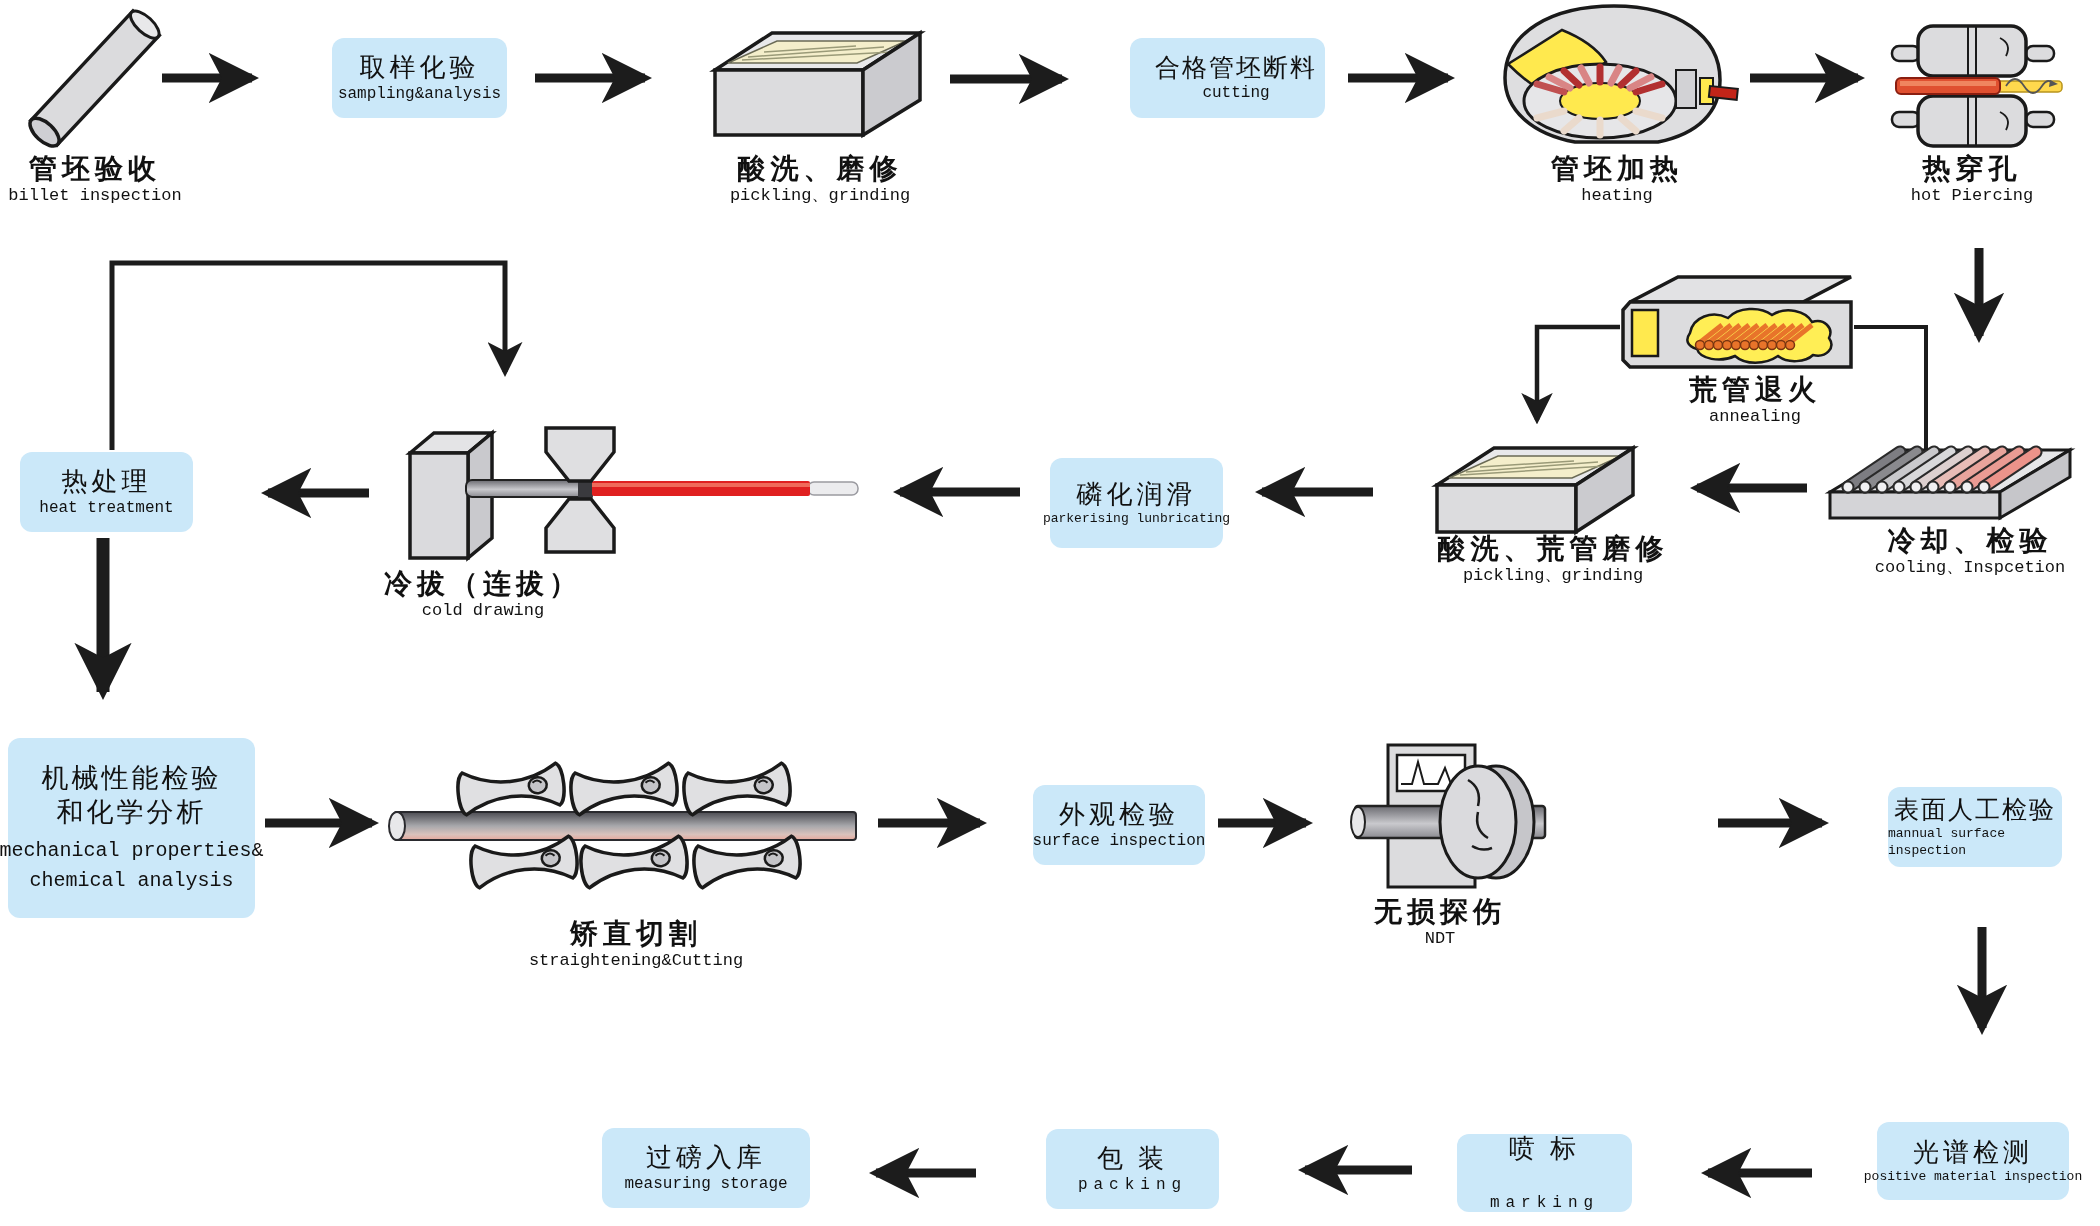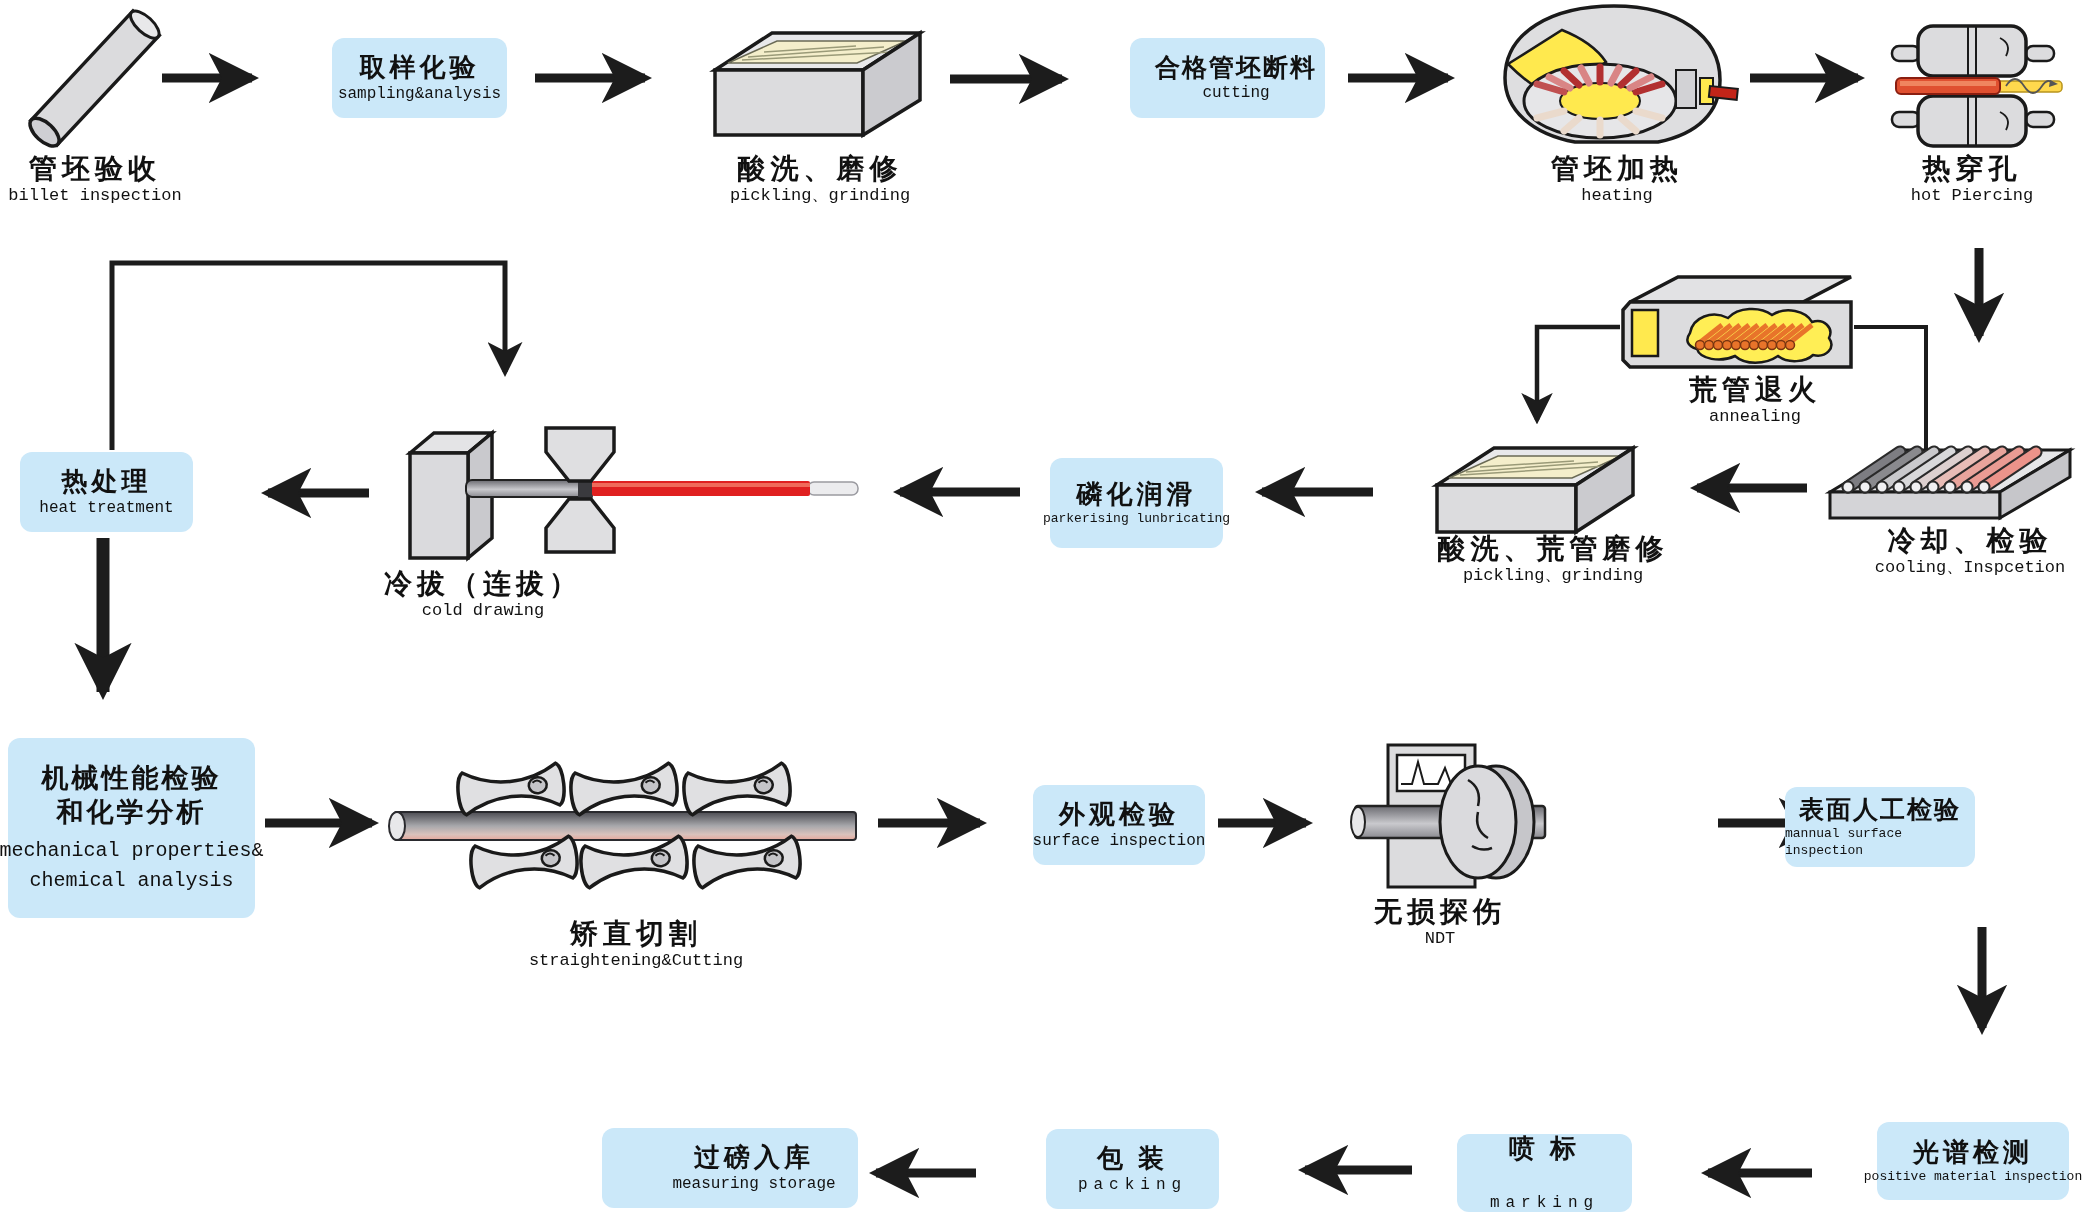--- a/index.html
+++ b/index.html
@@ -16,21 +16,21 @@
   .caption .en {
     display:block; font-size:17px; line-height:1.35; white-space:nowrap;
     font-family:"Liberation Mono","DejaVu Sans Mono",monospace;
   }
   .node-box {
     position:absolute; background:#cbe8f9; border-radius:12px;
     display:flex; flex-direction:column; align-items:center; justify-content:center;
     text-align:center;
   }
   .node-box .zh {
-    font-weight:bold; font-size:26px; letter-spacing:4px; line-height:1.25; white-space:nowrap;
+    font-weight:normal; font-size:26px; letter-spacing:4px; line-height:1.25; white-space:nowrap;
     font-family:"Liberation Sans","DejaVu Sans",sans-serif;
   }
   .node-box .zh-sm { font-size:25px; letter-spacing:2px; }
   .node-box .en {
     font-size:16px; line-height:1.3; white-space:nowrap;
     font-family:"Liberation Mono","DejaVu Sans Mono",monospace;
   }
   .node-box .en-xs { font-size:13px; }
   .node-box .en-wide { letter-spacing:6px; }
   .node-box.left-en { align-items:center; }
@@ -350,39 +350,39 @@
     <span class="zh">和化学分析</span>
     <span class="en" style="margin-top:8px;">mechanical properties&amp;</span>
     <span class="en" style="margin-top:4px;">chemical analysis</span>
   </div>
 
   <div class="node-box" style="left:1033px; top:785px; width:172px; height:80px;text-align:center;">
     <span class="zh">外观检验</span>
     <span class="en">surface inspection</span>
   </div>
 
-  <div class="node-box left-en" style="left:1785px; top:787px; width:190px; height:80px;">
+  <div class="node-box left-en" style="left:1888px; top:787px; width:174px; height:80px;">
     <span class="zh zh-sm">表面人工检验</span>
     <span class="en en-xs">mannual surface</span>
     <span class="en en-xs">inspection</span>
   </div>
 
   <div class="node-box" style="left:1877px; top:1122px; width:192px; height:78px;">
     <span class="zh">光谱检测</span>
     <span class="en en-xs">positive material inspection</span>
   </div>
 
   <div class="node-box" style="left:1457px; top:1134px; width:175px; height:78px;gap:28px;">
     <span class="zh">喷 标</span>
     <span class="en en-wide">marking</span>
   </div>
 
   <div class="node-box" style="left:1046px; top:1129px; width:173px; height:80px;">
     <span class="zh">包 装</span>
     <span class="en en-wide">packing</span>
   </div>
 
-  <div class="node-box" style="left:602px; top:1128px; width:208px; height:80px;padding-left:48px;">
+  <div class="node-box" style="left:602px; top:1128px; width:208px; height:80px;">
     <span class="zh">过磅入库</span>
     <span class="en">measuring storage</span>
   </div>
 
 </div>
 
 </body></html>

